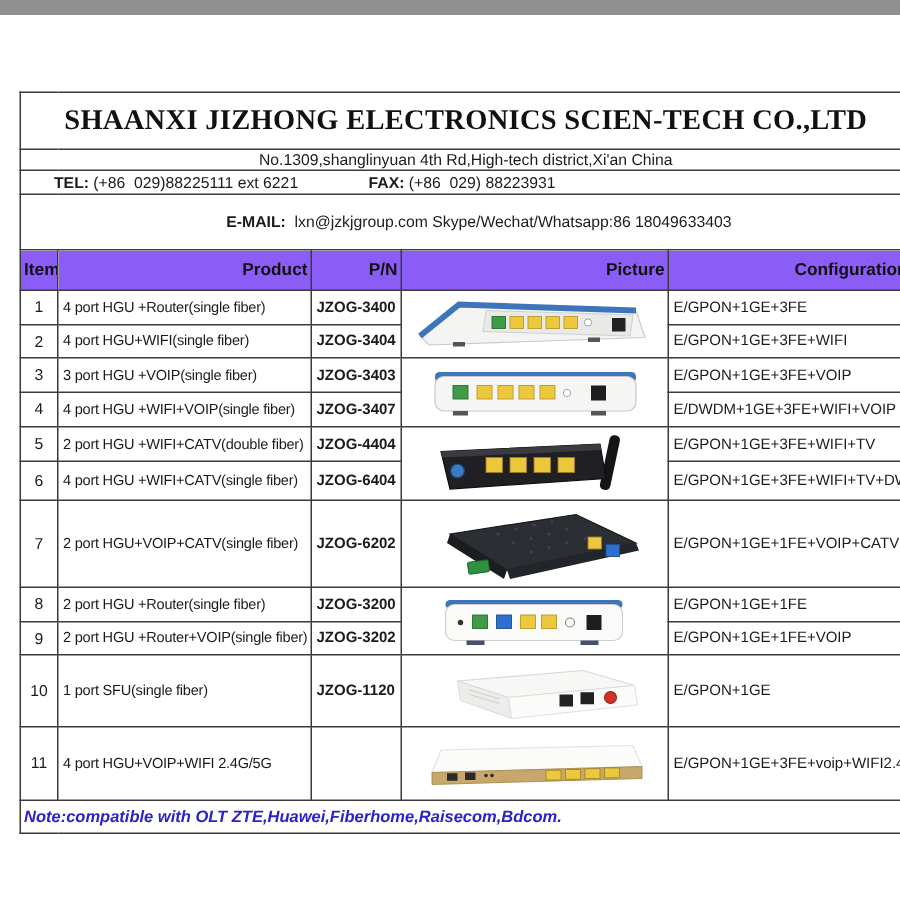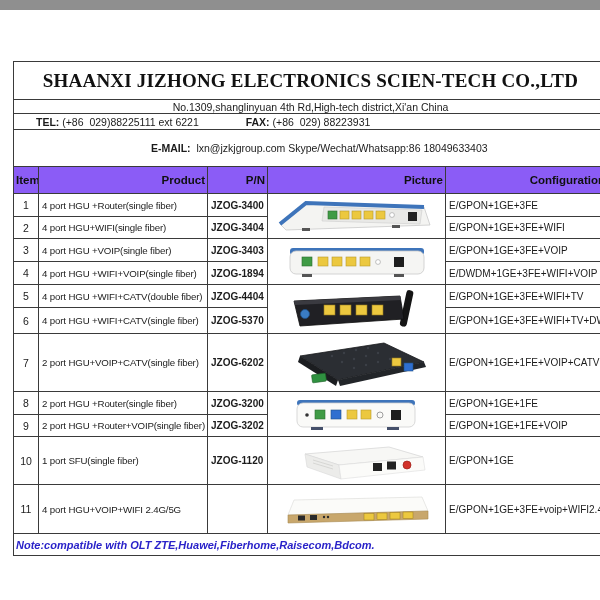--- a/index.html
+++ b/index.html
@@ -98,21 +98,21 @@
   </tr>
   <tr class="h22">
     <td class="item-cell">2</td>
     <td class="prod-cell">4 port HGU+WIFI(single fiber)</td>
     <td class="pn-cell">JZOG-3404</td>
     <td class="cfg-cell">E/GPON+1GE+3FE+WIFI</td>
   </tr>
 
   <tr class="h23">
     <td class="item-cell">3</td>
-    <td class="prod-cell">4 port HGU +VOIP(single fiber)</td>
+    <td class="prod-cell">3 port HGU +VOIP(single fiber)</td>
     <td class="pn-cell">JZOG-3403</td>
     <td class="pic-cell" rowspan="2">
       <svg width="170" height="44" viewBox="0 0 170 44">
         <rect x="18" y="8" width="134" height="7" rx="3" fill="#3e74ba"></rect>
         <rect x="18" y="11" width="134" height="23" rx="6" fill="#f5f5f3" stroke="#c9c9c9" stroke-width="0.8"></rect>
         <rect x="30" y="17" width="10" height="9" fill="#3f9b45" stroke="#2c6e31" stroke-width="0.6"></rect>
         <rect x="46" y="17" width="10" height="9" fill="#ecc83f" stroke="#b89a2b" stroke-width="0.6"></rect>
         <rect x="60" y="17" width="10" height="9" fill="#ecc83f" stroke="#b89a2b" stroke-width="0.6"></rect>
         <rect x="74" y="17" width="10" height="9" fill="#ecc83f" stroke="#b89a2b" stroke-width="0.6"></rect>
         <rect x="88" y="17" width="10" height="9" fill="#ecc83f" stroke="#b89a2b" stroke-width="0.6"></rect>
@@ -120,46 +120,46 @@
         <rect x="122" y="17" width="10" height="10" fill="#1e1e1e"></rect>
         <rect x="30" y="34" width="10" height="3" fill="#555"></rect>
               <rect x="122" y="34" width="10" height="3" fill="#555"></rect>
       </svg>
     </td>
     <td class="cfg-cell">E/GPON+1GE+3FE+VOIP</td>
   </tr>
   <tr class="h23">
     <td class="item-cell">4</td>
     <td class="prod-cell">4 port HGU +WIFI+VOIP(single fiber)</td>
-    <td class="pn-cell">JZOG-1894</td>
+    <td class="pn-cell">JZOG-3407</td>
     <td class="cfg-cell">E/DWDM+1GE+3FE+WIFI+VOIP</td>
   </tr>
 
   <tr class="h23">
     <td class="item-cell">5</td>
-    <td class="prod-cell">4 port HGU +WIFI+CATV(double fiber)</td>
+    <td class="prod-cell">2 port HGU +WIFI+CATV(double fiber)</td>
     <td class="pn-cell">JZOG-4404</td>
     <td class="pic-cell" rowspan="2">
       <svg width="170" height="48" viewBox="0 0 170 48">
         <rect x="131" y="5" width="7" height="37" rx="3" transform="rotate(12 135 24)" fill="#151515"></rect>
         <polygon points="22,16 128,11 132,34 28,41" fill="#202024" stroke="#0e0e0e" stroke-width="0.8"></polygon>
         <polygon points="22,16 128,11 129,15 23,20" fill="#3a3a40"></polygon>
         <circle cx="33" cy="29" r="4.5" fill="#3a7cc4" stroke="#1d4f86" stroke-width="0.8"></circle>
         <rect x="52" y="20" width="11" height="10" fill="#ecc83f" stroke="#9a7d1e" stroke-width="0.6"></rect>
         <rect x="68" y="20" width="11" height="10" fill="#ecc83f" stroke="#9a7d1e" stroke-width="0.6"></rect>
         <rect x="84" y="20" width="11" height="10" fill="#ecc83f" stroke="#9a7d1e" stroke-width="0.6"></rect>
         <rect x="100" y="20" width="11" height="10" fill="#ecc83f" stroke="#9a7d1e" stroke-width="0.6"></rect>
       </svg>
     </td>
     <td class="cfg-cell">E/GPON+1GE+3FE+WIFI+TV</td>
   </tr>
   <tr class="h26">
     <td class="item-cell">6</td>
     <td class="prod-cell">4 port HGU +WIFI+CATV(single fiber)</td>
-    <td class="pn-cell">JZOG-5370</td>
+    <td class="pn-cell">JZOG-6404</td>
     <td class="cfg-cell">E/GPON+1GE+3FE+WIFI+TV+DWDM</td>
   </tr>
 
   <tr class="h58">
     <td class="item-cell">7</td>
     <td class="prod-cell">2 port HGU+VOIP+CATV(single fiber)</td>
     <td class="pn-cell">JZOG-6202</td>
     <td class="pic-cell">
       <svg width="170" height="54" viewBox="0 0 170 54">
         <polygon points="28,20 112,7 152,26 66,44" fill="#2b2e33" stroke="#16181b" stroke-width="0.8"></polygon>

